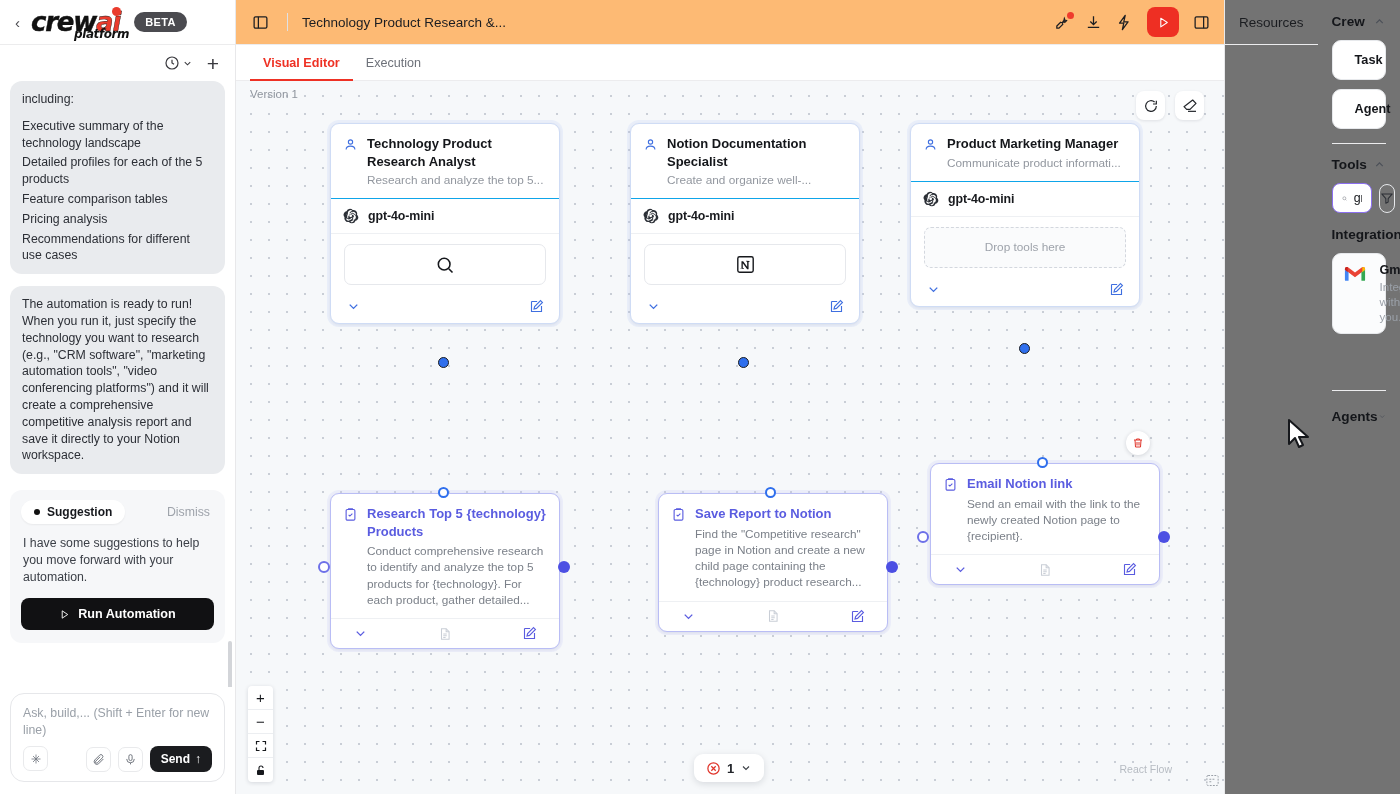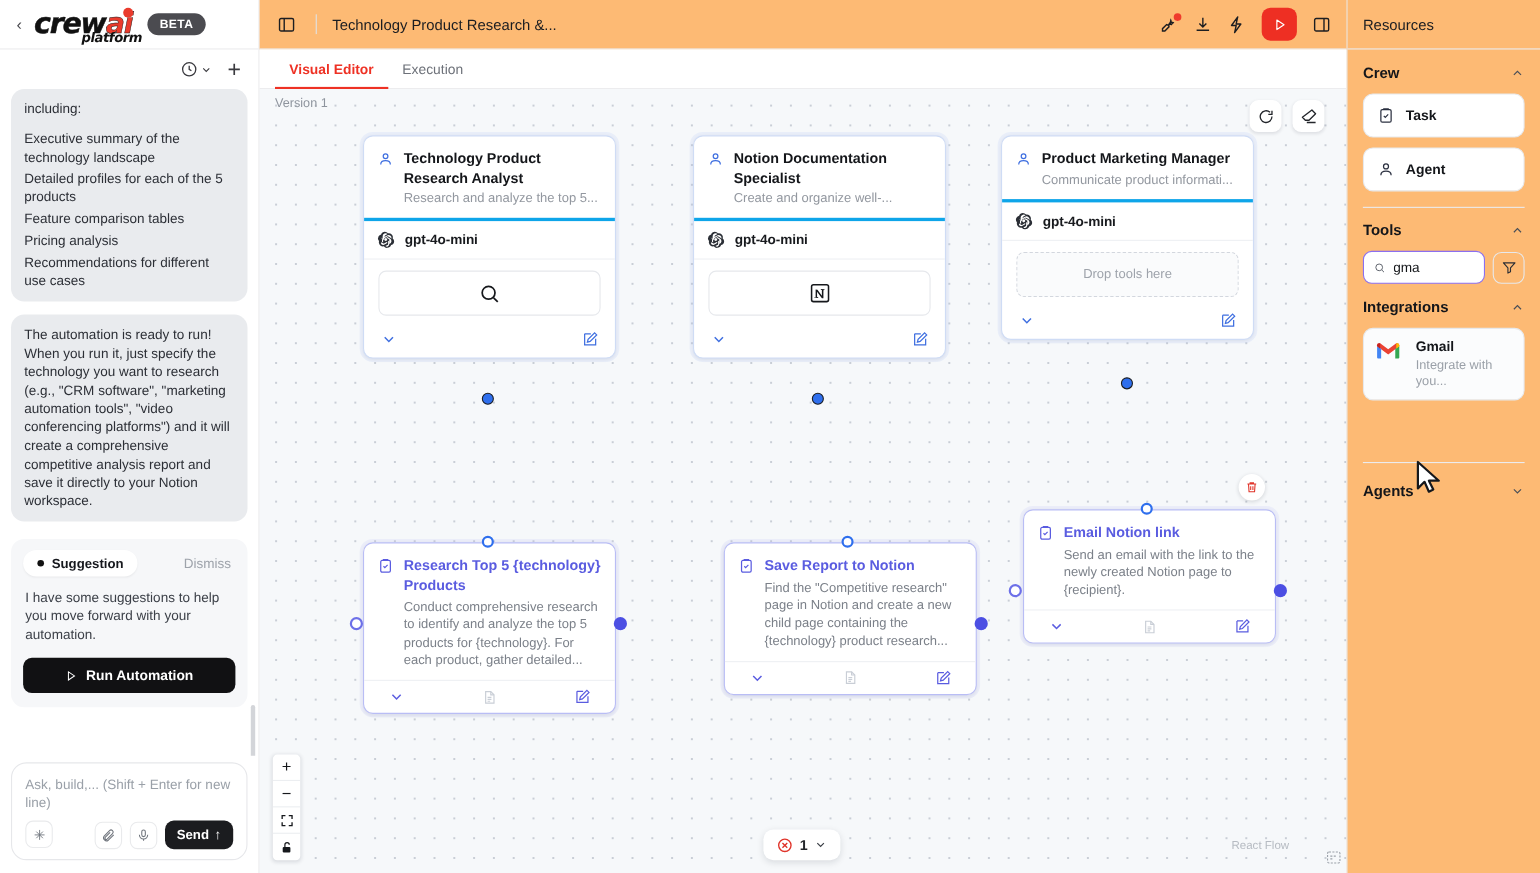--- a/index.html
+++ b/index.html
@@ -164,21 +164,21 @@
   
   .node { position: absolute; border-radius: 9px; background: #fff; }
   .agent-node {
     width: 230px; border: 1px solid #cfdcf5;
     box-shadow: 0 1px 3px rgba(16,24,40,.07), 0 0 0 3px rgba(186,207,245,.22);
   }
   .an-head { padding: 11px 13px 10px 12px; }
   .an-title-row { display: flex; gap: 9px; align-items: flex-start; }
   .an-title { font-size: 13px; font-weight: 700; color: #14161a; line-height: 17.5px; }
   .an-sub { font-size: 11.8px; color: #92979f; margin-top: 3px; line-height: 15px; }
-  .an-model { border-top: 3px solid #0ea5e9; padding: 9px 12px; display: flex; align-items: center; gap: 9px; }
+  .an-model { border-top: 1px solid #0ea5e9; padding: 9px 12px; display: flex; align-items: center; gap: 9px; }
   .an-model-name { font-size: 12.4px; font-weight: 700; color: #181a1e; letter-spacing: -0.1px; }
   .an-tools { border-top: 1px solid #eef0f3; padding: 10px 13px 8px 13px; }
   .tool-slot {
     border: 1px solid #e6e8ec; border-radius: 7px; height: 41px;
     display: flex; align-items: center; justify-content: center;
   }
   .tool-slot.dashed { border: 1px dashed #d3d7de; background: #fafbfc; color: #9ea3ab; font-size: 11.8px; }
   .an-foot { display: flex; align-items: center; justify-content: space-between; padding: 6px 15px 9px 15px; }
   .foot-ic { cursor: pointer; color: #3f6fe0; display: flex; align-items: center; }
 
@@ -200,22 +200,22 @@
   .h-side-open { width: 12px; height: 12px; background: #fff; border: 2px solid #6d70e8; }
   .trash-btn {
     position: absolute; width: 24px; height: 24px; border-radius: 50%; background: #fff;
     display: flex; align-items: center; justify-content: center; cursor: pointer;
     box-shadow: 0 1px 4px rgba(16,24,40,.16); color: #e0342a;
   }
   .edges { position: absolute; inset: 0; pointer-events: none; }
 
   
   .right-panel {
-    width: 176px; flex: 0 0 176px; background: #fdba74; border-left: 1px solid #e8e9eb;
-    display: flex; flex-direction: column; height: 794px;
+    width: 176px; flex: 0 0 176px; background: #737373; border-left: 1px solid #e8e9eb;
+    display: flex; flex-direction: row; height: 794px;
   }
   .rp-head { height: 45px; display: flex; align-items: center; padding: 0 14px; border-bottom: 1px solid #ececee; }
   .rp-title { font-size: 13.5px; color: #1b1d21; }
   .rp-body { padding: 14px 14px 0 14px; overflow: hidden; }
   .rp-sec-head {
     display: flex; align-items: center; justify-content: space-between; cursor: pointer;
     margin-bottom: 11px;
   }
   .rp-sec-title { font-size: 13.6px; font-weight: 700; color: #14161a; }
   .rp-card {

